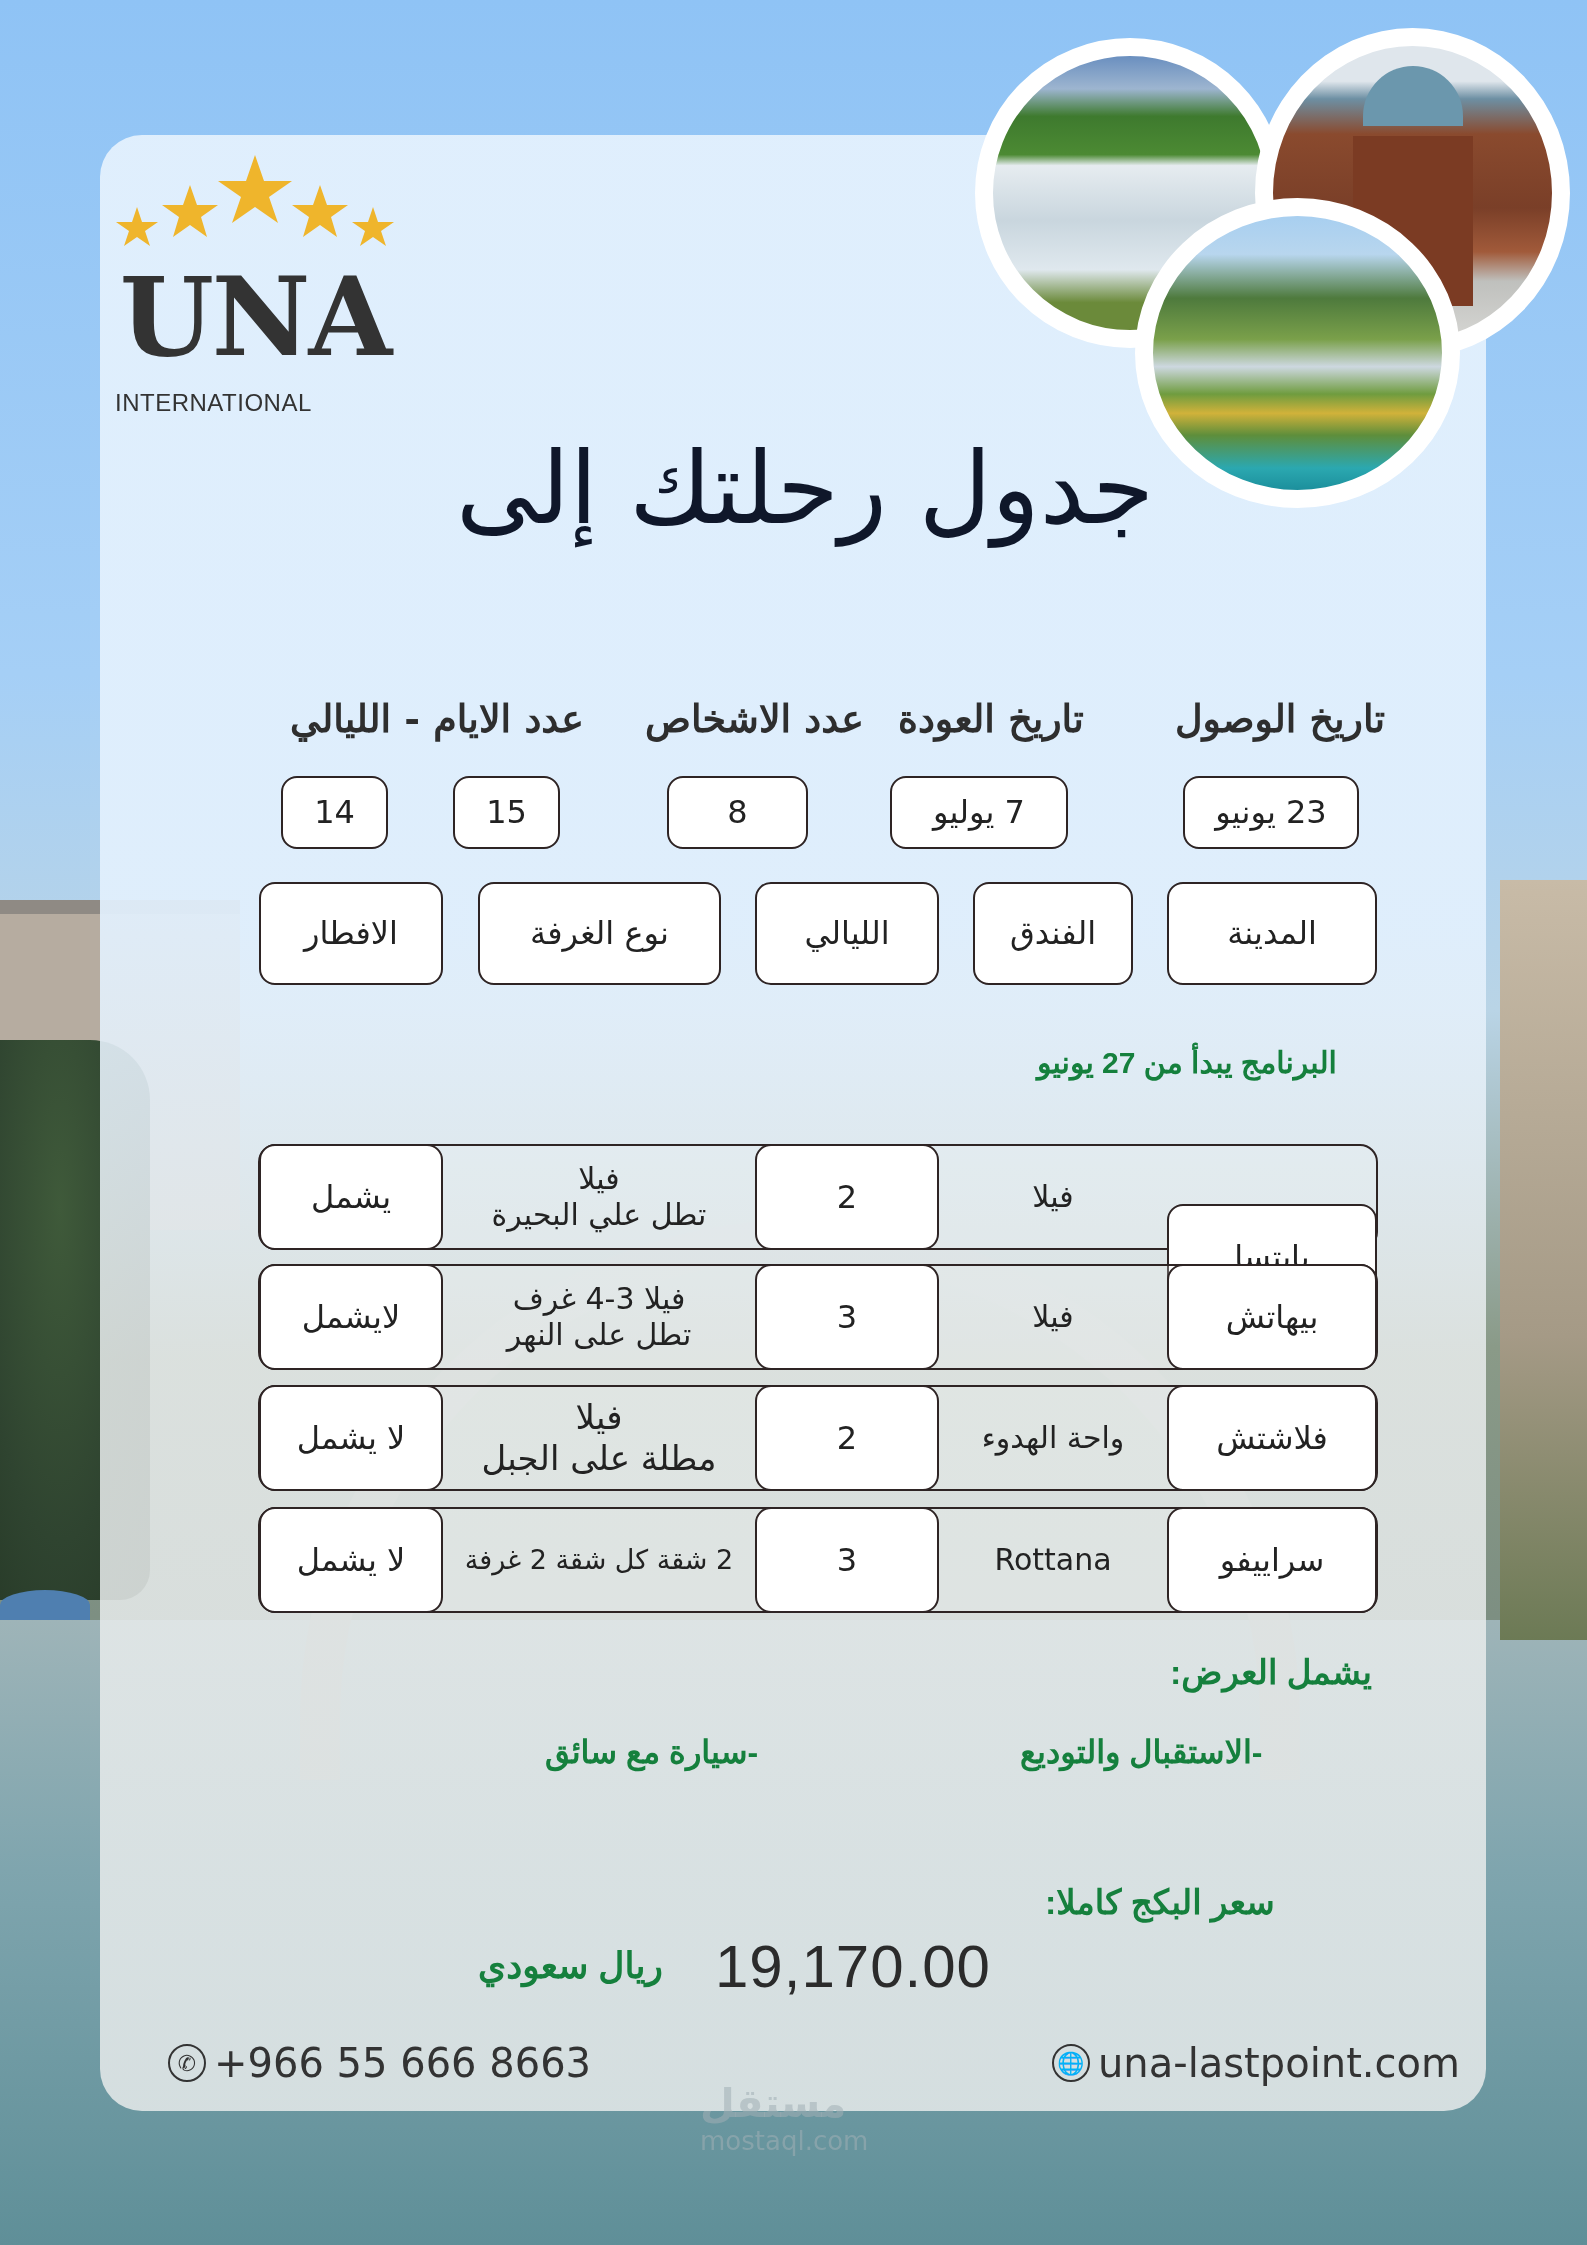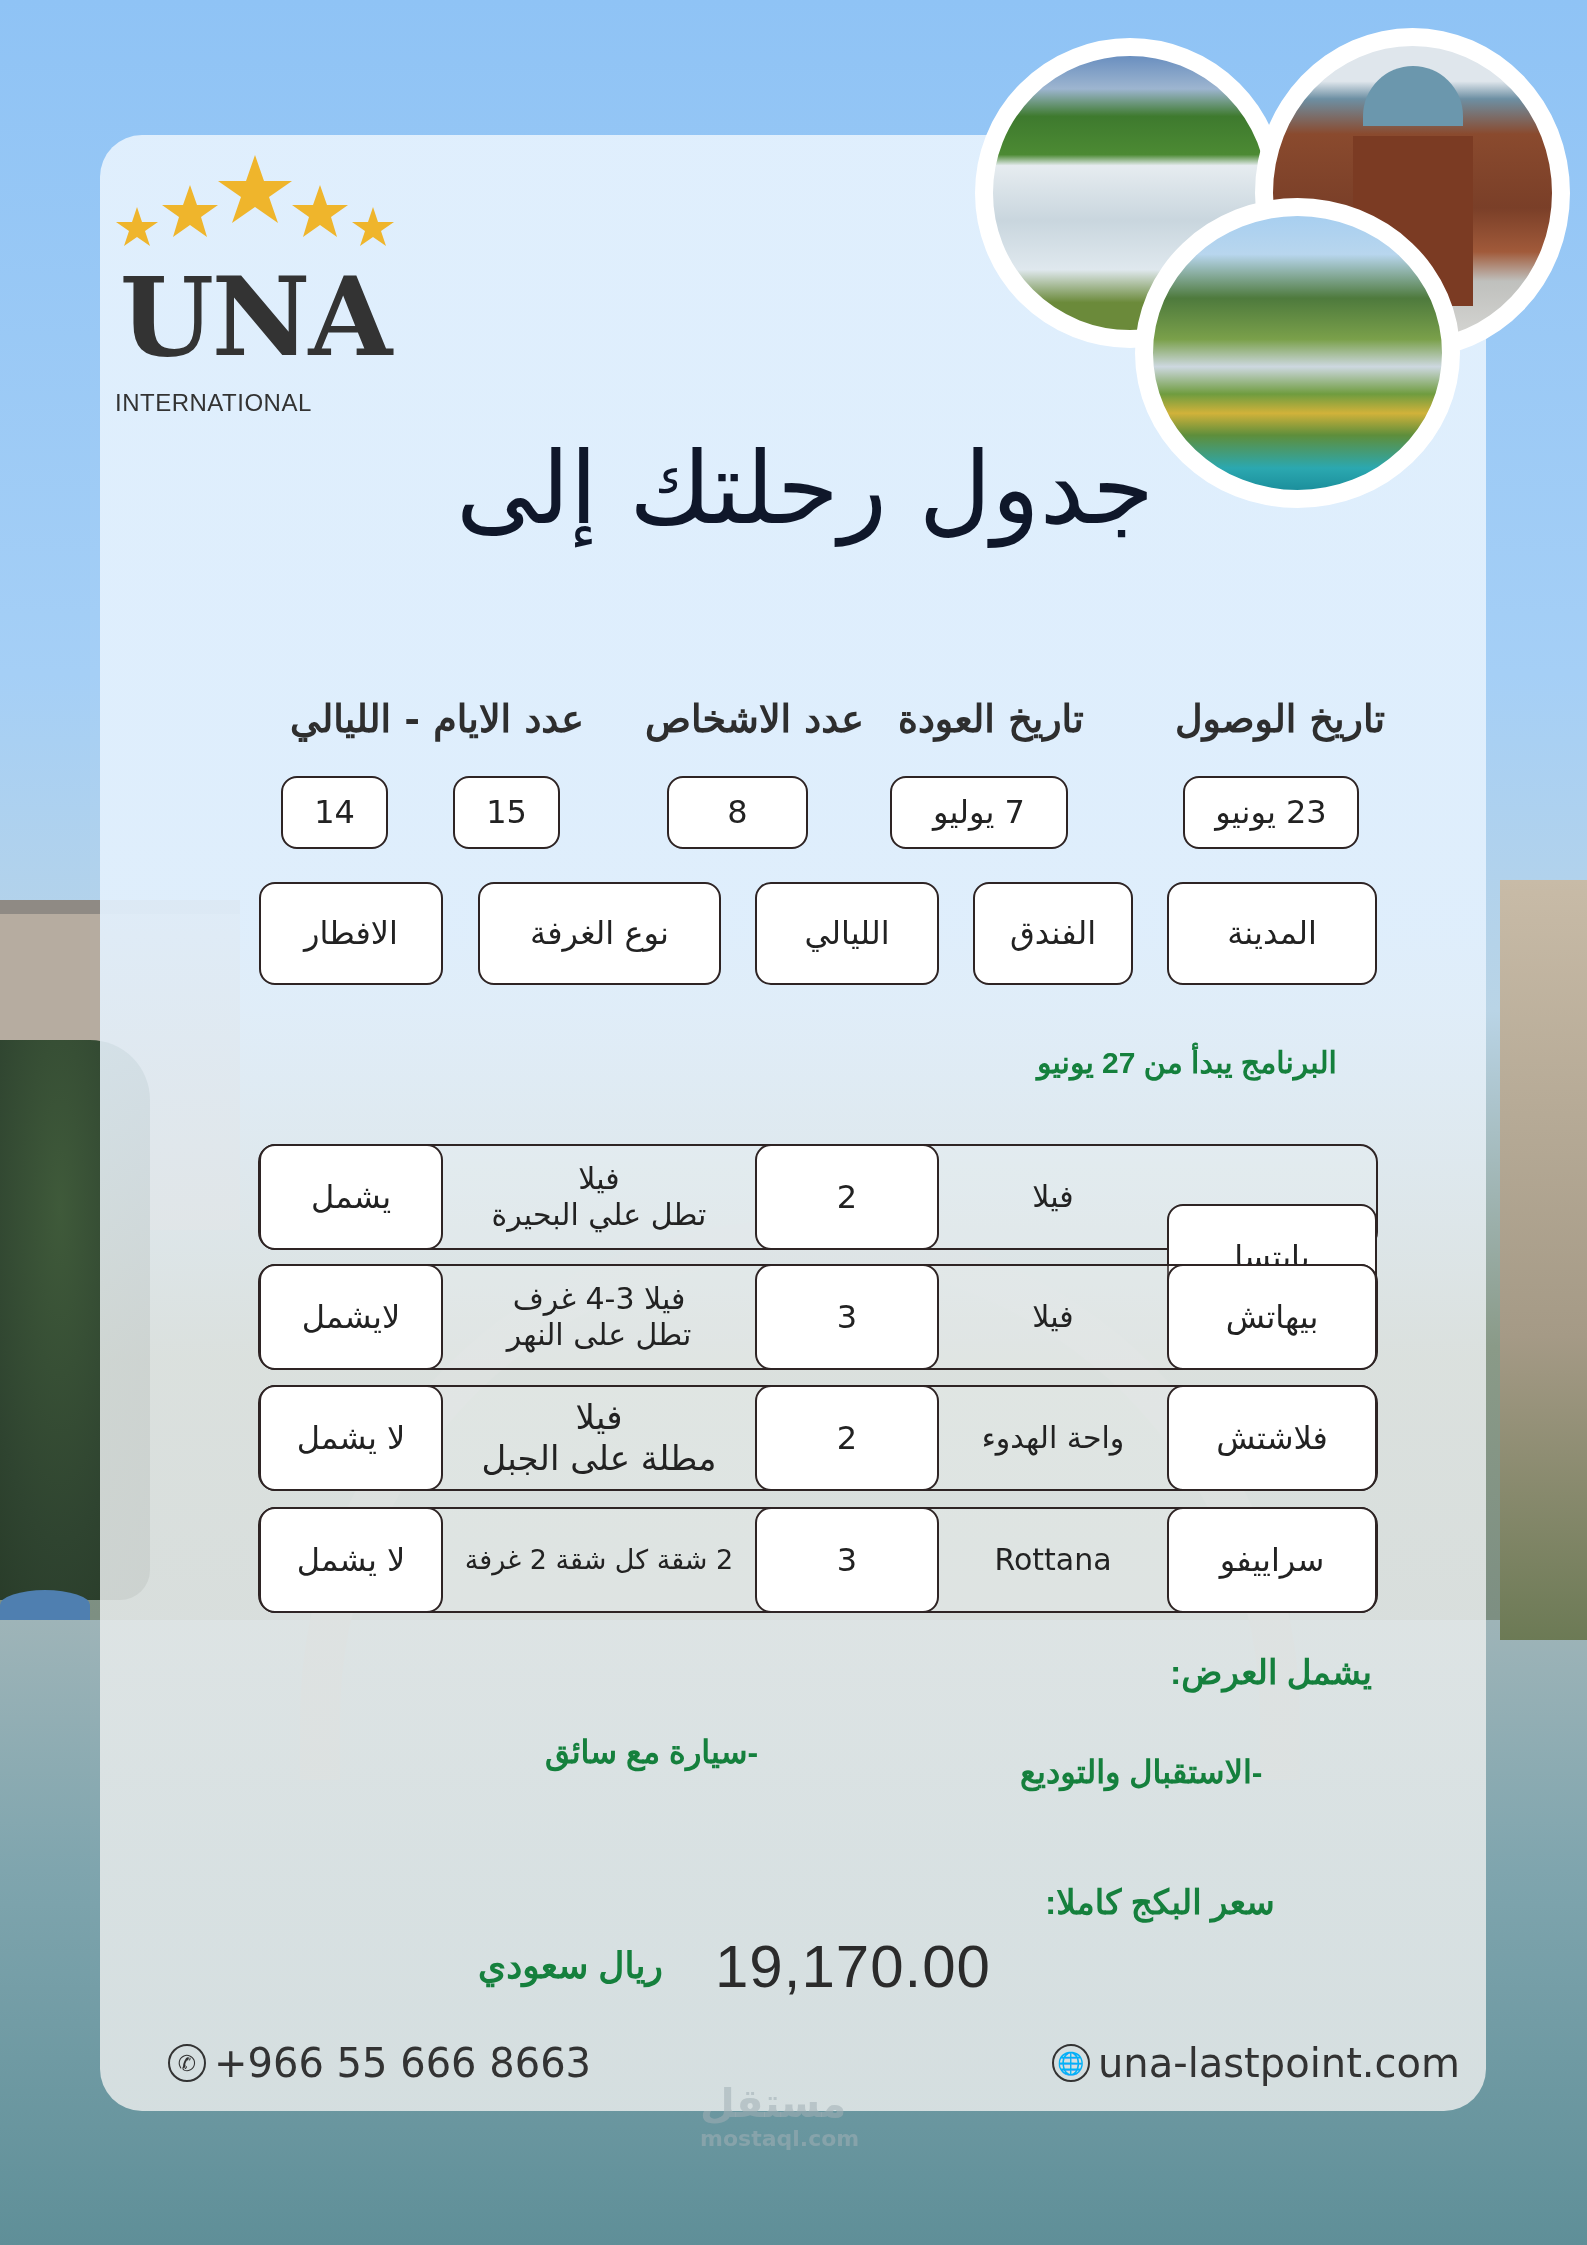--- a/index.html
+++ b/index.html
@@ -51,21 +51,21 @@
   .row-bg { position: absolute; left: 258px; width: 1120px; height: 106px; border: 2px solid #2e2424; border-radius: 18px; background: rgba(240,244,245,0.25); }
   .cell-text { position: absolute; display: flex; align-items: center; justify-content: center; font-family: "DejaVu Sans", sans-serif; font-size: 30px; color: #222; direction: rtl; text-align: center; line-height: 1.2; }
 
   .price { position: absolute; left: 715px; top: 1932px; font-family: "Liberation Sans", sans-serif; font-size: 60px; color: #2b2b2b; letter-spacing: 1px; }
 
   .footer-item { position: absolute; top: 2040px; display: flex; align-items: center; gap: 8px; font-family: "DejaVu Sans", sans-serif; font-size: 40px; color: #333; }
   .footer-icon { width: 38px; height: 38px; border: 2px solid #333; border-radius: 50%; display: flex; align-items: center; justify-content: center; font-size: 22px; }
 
   .watermark { position: absolute; left: 700px; top: 2080px; width: 200px; text-align: left; color: rgba(160,175,180,0.55); font-family: "DejaVu Sans", sans-serif; }
   .watermark .wm1 { font-size: 40px; font-weight: bold; }
-  .watermark .wm2 { font-size: 22px; font-weight: bold; }
+  .watermark .wm2 { font-size: 26px; }
 </style>
 </head>
 <body>
 
 <div class="scene">
   <div class="river"></div>
   <div class="bridge"></div>
   <div class="tower-left"></div>
   <div class="tree-left"></div>
   <div class="tower-right"></div>
@@ -149,21 +149,21 @@
 <div class="pill" style="left:259px;top:1385px;width:184px;height:106px;">لا يشمل</div>
 
 <div class="row-bg" style="top:1507px;"></div>
 <div class="pill" style="left:1167px;top:1507px;width:210px;height:106px;">سراييفو</div>
 <div class="cell-text" style="left:939px;top:1507px;width:228px;height:106px;direction:ltr;">Rottana</div>
 <div class="pill" style="left:755px;top:1507px;width:184px;height:106px;">3</div>
 <div class="cell-text" style="left:443px;top:1507px;width:312px;height:106px;font-size:27px;">2 شقة كل شقة 2 غرفة</div>
 <div class="pill" style="left:259px;top:1507px;width:184px;height:106px;">لا يشمل</div>
 
 <div class="note" style="left:1170px;top:1652px;font-size:34px;font-weight:bold;">يشمل العرض:</div>
-<div class="note" style="left:1020px;top:1733px;font-size:32px;font-weight:bold;margin-top:20px;">-الاستقبال والتوديع</div>
+<div class="note" style="left:1020px;top:1733px;font-size:32px;font-weight:bold;">-الاستقبال والتوديع</div>
 <div class="note" style="left:545px;top:1733px;font-size:32px;font-weight:bold;">-سيارة مع سائق</div>
 
 <div class="note" style="left:1045px;top:1882px;font-size:34px;font-weight:bold;">سعر البكج كاملا:</div>
 <div class="price">19,170.00</div>
 <div class="note" style="left:478px;top:1945px;font-size:36px;font-weight:bold;">ريال سعودي</div>
 
 <div class="footer-item" style="left:168px;">
   <span class="footer-icon">✆</span>
   <span>+966 55 666 8663</span>
 </div>

